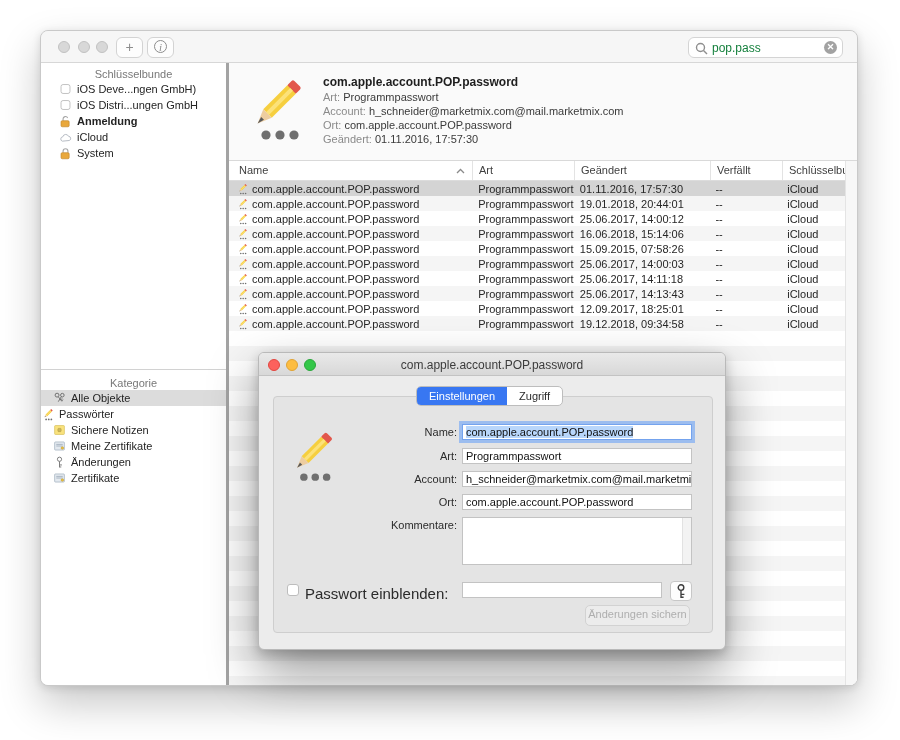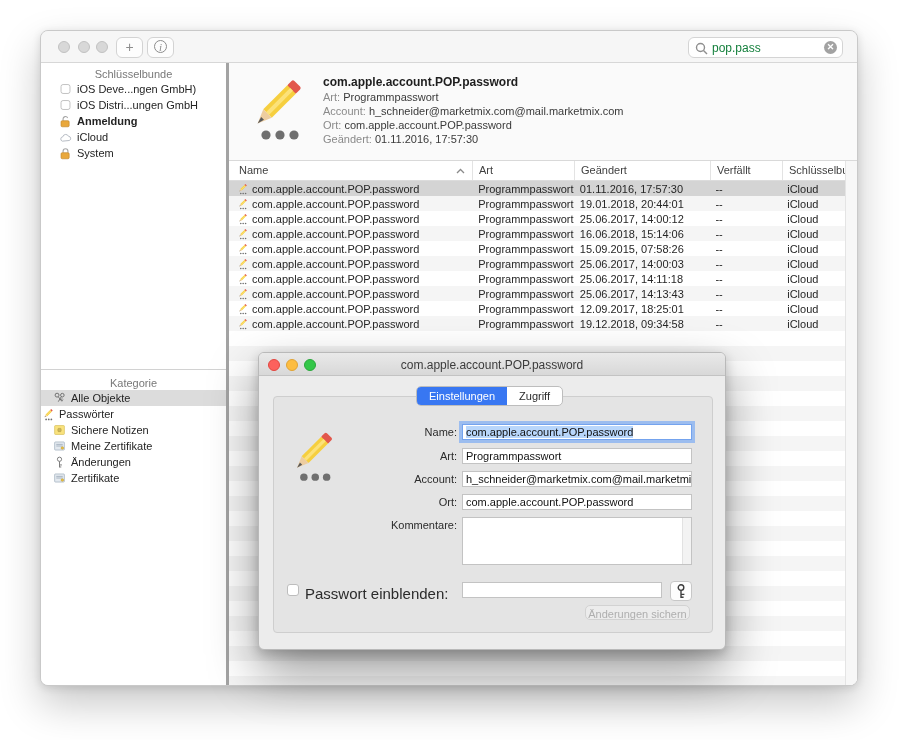--- a/index.html
+++ b/index.html
@@ -74,21 +74,21 @@
   .flabel { position:absolute; width:183px; text-align:right; font-size:11px; color:#2b2b2b; }
   .field { position:absolute; left:188px; width:230px; height:16px; background:#ffffff; border:1px solid #c3c3c3; font-size:11px; color:#111; padding:1px 3px 0 3px; white-space:nowrap; overflow:hidden; }
   .field.focus { border:1px solid #74a3ee; box-shadow:0 0 0 3px rgba(96,156,248,.55); }
   .seltext { background:#b8d6fb; }
   .textarea { height:48px; }
   .ta-scroll { position:absolute; right:0; top:0; bottom:0; width:9px; background:#f3f3f3; border-left:1px solid #e2e2e2; }
   .checkbox { position:absolute; left:13px; width:12px; height:12px; background:#ffffff; border:1px solid #bdbdbd; border-radius:3px; }
   .cb-label { position:absolute; left:31px; font-size:15px; color:#2b2b2b; }
   .pwfield { width:200px; }
   .keybtn { position:absolute; left:396px; width:22px; height:20px; background:#fdfdfd; border:1px solid #c7c7c7; border-radius:4px; display:flex; align-items:center; justify-content:center; }
-  .savebtn { position:absolute; left:311px; top:208px; width:105px; height:15px; background:#ececec; border:1px solid #d2d2d2; border-radius:5px; color:#aeaeae; font-size:11px; text-align:center; padding-top:2px; }
+  .savebtn { position:absolute; left:311px; top:208px; width:105px; height:21px; background:#ececec; border:1px solid #d2d2d2; border-radius:5px; color:#aeaeae; font-size:11px; text-align:center; padding-top:2px; }
 </style>
 </head>
 <body>
 
 <svg width="0" height="0" style="position:absolute">
   <defs>
     <g id="pencil">
       <g transform="rotate(45 32 30)">
         <rect x="26" y="0" width="12" height="9" rx="2" fill="#e2574c"></rect>
         <rect x="26" y="8" width="12" height="34" fill="#f6cf3f"></rect>

